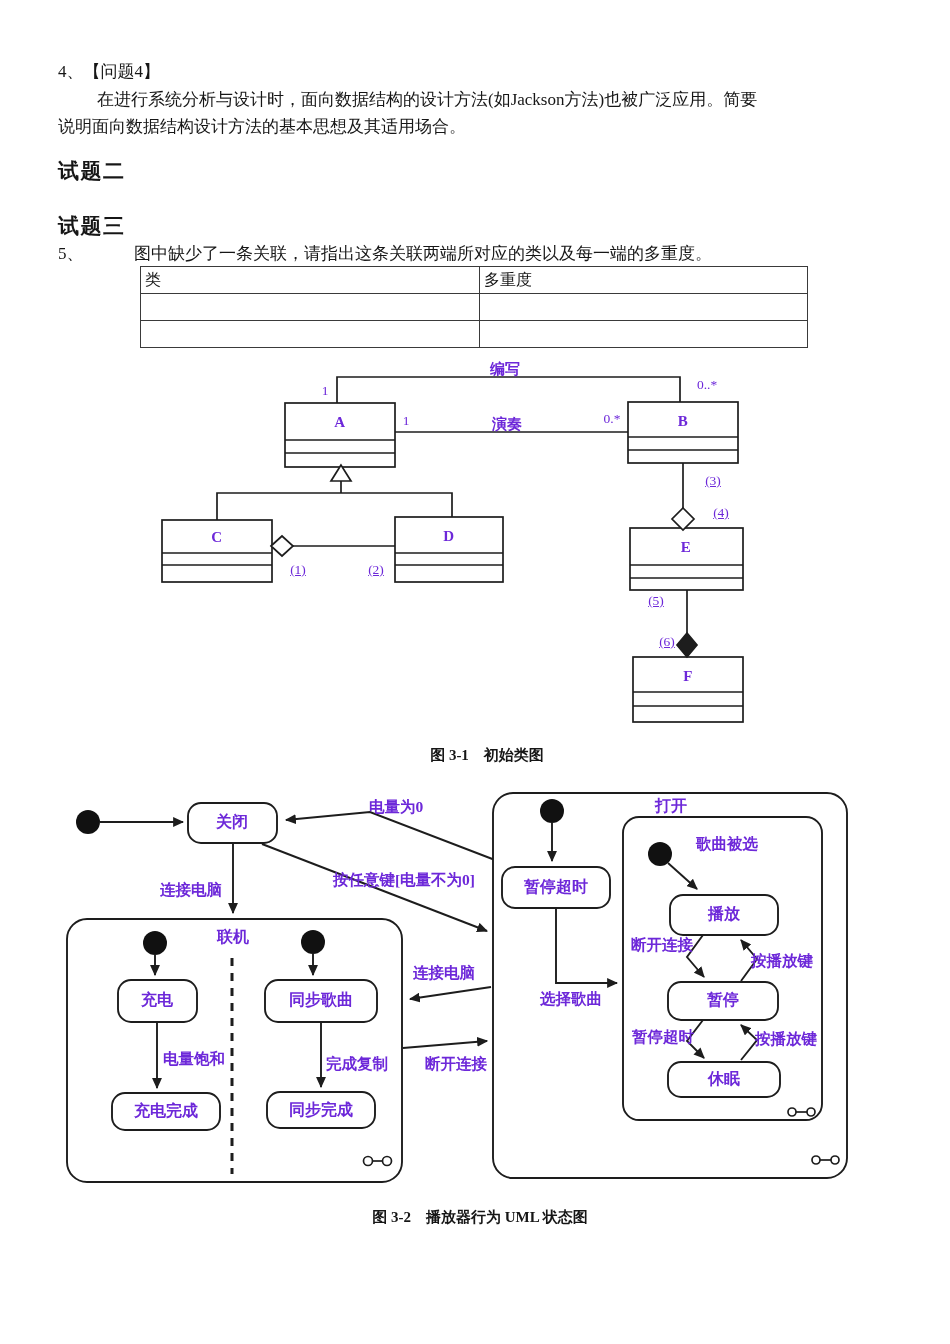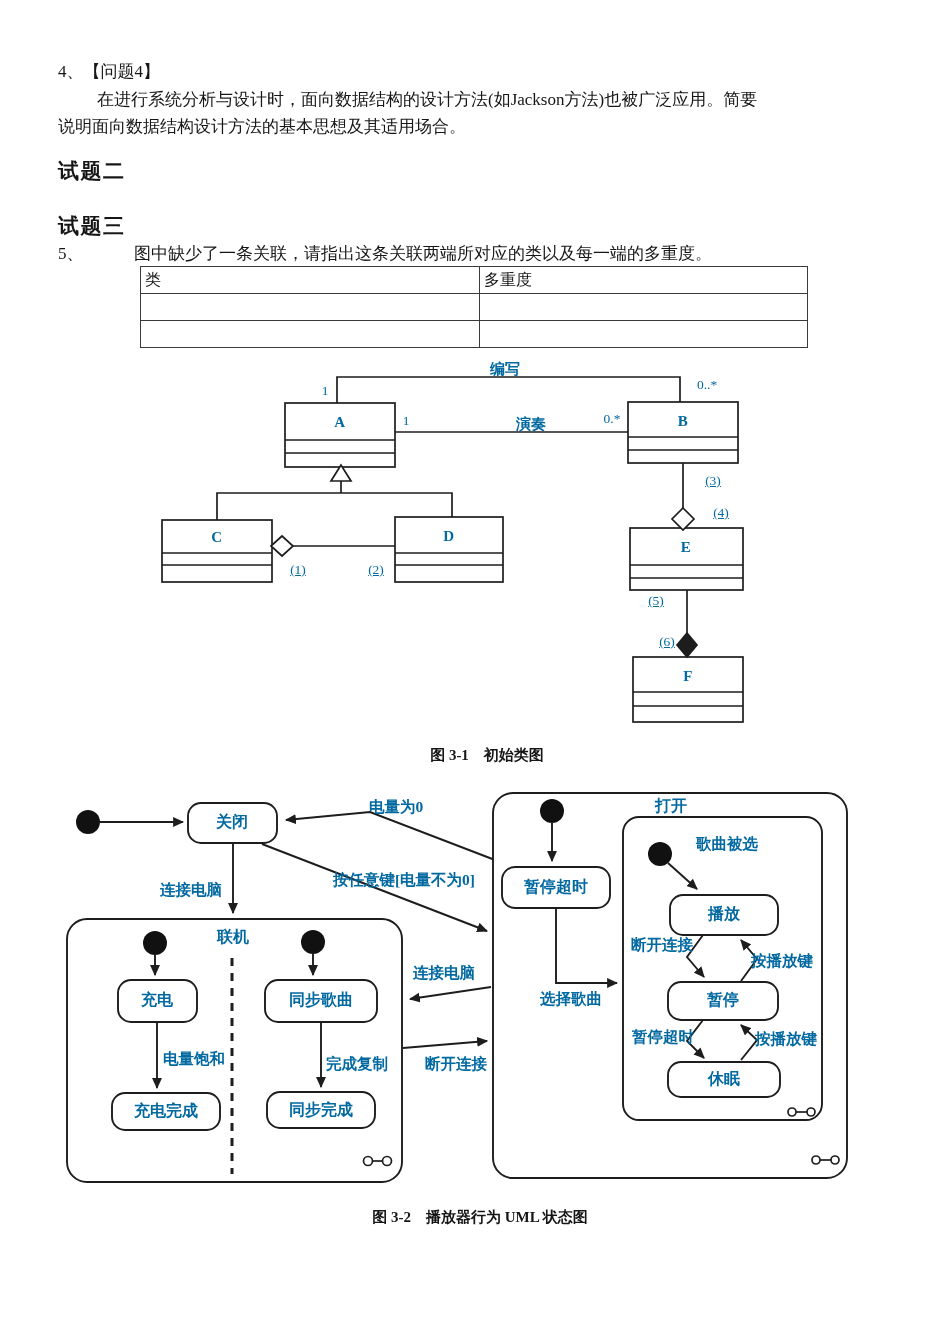--- a/index.html
+++ b/index.html
@@ -1,21 +1,21 @@
 <!DOCTYPE html>
 <html><head>
 <meta charset="utf-8">
 <style>
   html,body{margin:0;padding:0;background:#ffffff;}
   .page{position:relative;width:950px;height:1344px;background:#fff;
         font-family:"Liberation Serif",serif;color:#161616;overflow:hidden;}
   .para{position:absolute;font-size:17px;white-space:nowrap;}
   .heading{position:absolute;font-family:"Liberation Sans",sans-serif;font-weight:bold;
            font-size:21px;letter-spacing:1.5px;white-space:nowrap;}
-  .lbl{position:absolute;transform:translate(-50%,-50%);white-space:nowrap;color:#0369a1;}
+  .lbl{position:absolute;transform:translate(-50%,-50%);white-space:nowrap;color:#6d28d9;}
   .cls{font-size:15px;font-weight:bold;letter-spacing:.5px;}
   .mult{font-size:13.5px;}
   .an{font-size:15px;font-weight:bold;}
   .blank{font-size:13.5px;text-decoration:underline;}
   .st{font-size:16px;font-weight:bold;}
   .tr{font-size:15.5px;font-weight:bold;}
   .region{font-size:16px;font-weight:bold;}
   .cap{position:absolute;transform:translate(-50%,-50%);font-size:15px;font-weight:bold;white-space:nowrap;}
   table.ans{position:absolute;left:140px;top:266px;width:668px;border-collapse:collapse;
             table-layout:fixed;}
@@ -186,21 +186,21 @@
         <line x1="820" y1="1160" x2="831" y2="1160"></line>
         <circle cx="835" cy="1160" r="4" fill="#fff"></circle>
       </g>
     </g>
   </svg>
 
   <span class="lbl an" style="left:505px;top:369px;">编写</span>
   <span class="lbl mult" style="left:325px;top:391px;">1</span>
   <span class="lbl mult" style="left:707px;top:385px;">0..*</span>
   <span class="lbl mult" style="left:406px;top:421px;">1</span>
-  <span class="lbl an" style="left:507px;top:424px;margin-left:24px;">演奏</span>
+  <span class="lbl an" style="left:507px;top:424px;">演奏</span>
   <span class="lbl mult" style="left:612px;top:419px;">0.*</span>
   <span class="lbl cls" style="left:340px;top:422px;">A</span>
   <span class="lbl cls" style="left:683px;top:421px;">B</span>
   <span class="lbl cls" style="left:217px;top:537px;">C</span>
   <span class="lbl cls" style="left:449px;top:536px;">D</span>
   <span class="lbl cls" style="left:686px;top:547px;">E</span>
   <span class="lbl cls" style="left:688px;top:676px;">F</span>
   <span class="lbl blank" style="left:298px;top:570px;">(1)</span>
   <span class="lbl blank" style="left:376px;top:570px;">(2)</span>
   <span class="lbl blank" style="left:713px;top:481px;">(3)</span>

